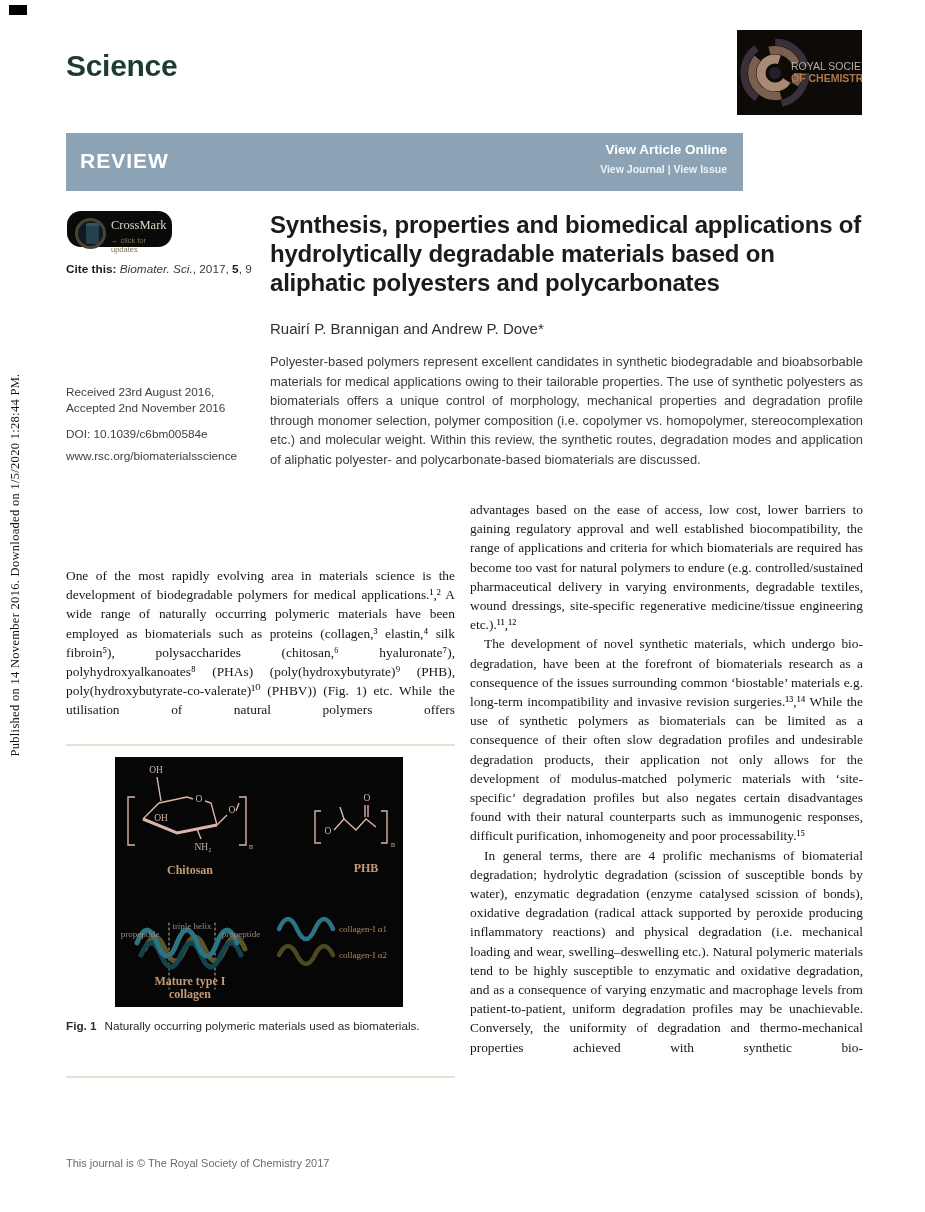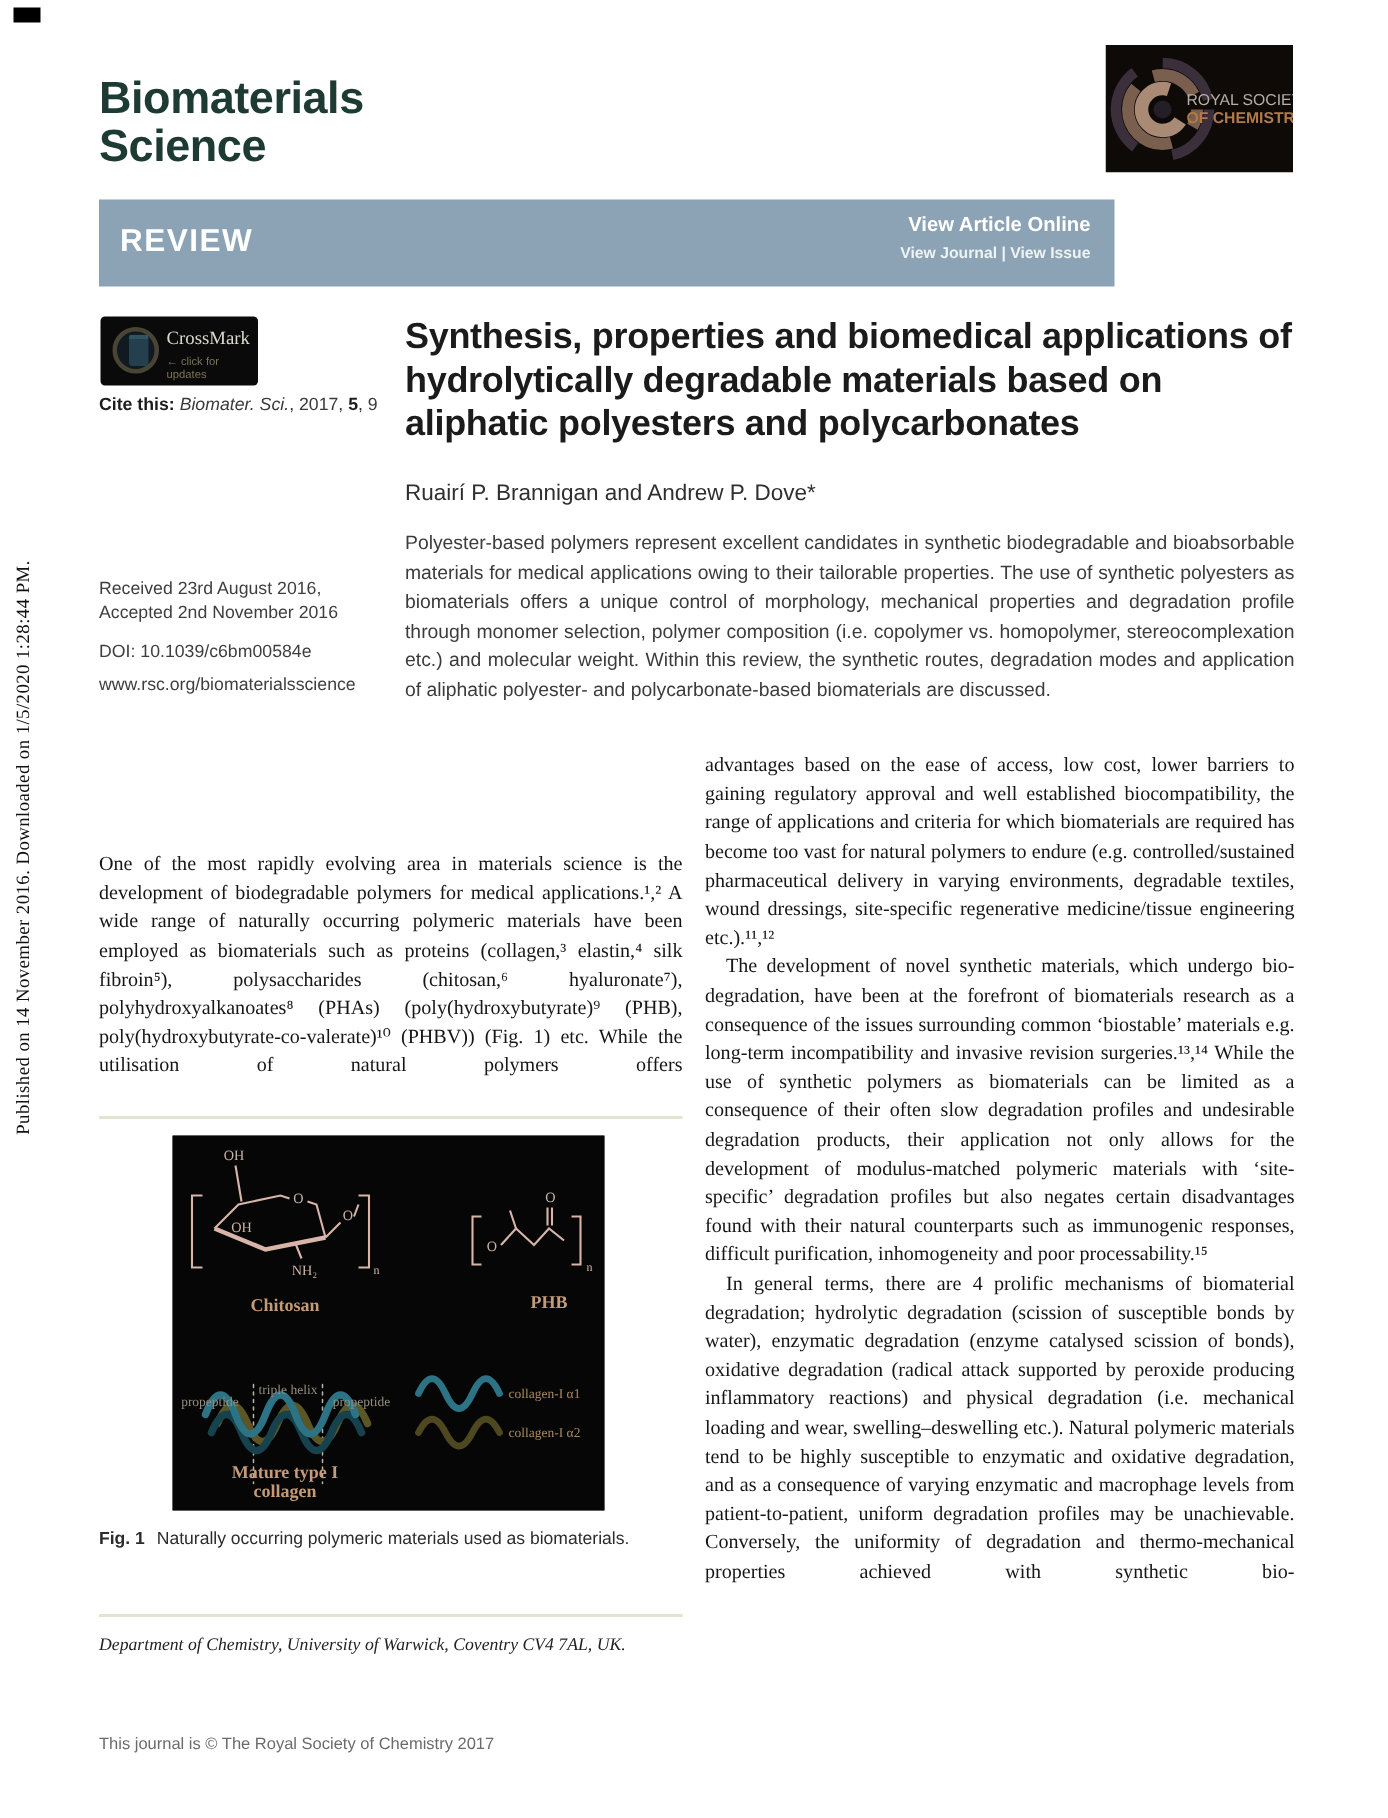--- a/index.html
+++ b/index.html
@@ -18,21 +18,21 @@
                   line-height:32px; letter-spacing:-0.3px; }
 
   .rsc-logo { left:737px; top:30px; width:125px; height:85px; }
 
   .banner { left:66px; top:133px; width:677px; height:58px; background:#8ba3b4; }
   .review-label { position:absolute; left:14px; top:16px; font-size:21px; font-weight:bold;
                   color:#fff; letter-spacing:1px; }
   .vao { position:absolute; right:16px; top:9px; font-size:13.5px; font-weight:bold; color:#fff; }
   .vlinks { position:absolute; right:16px; top:30px; font-size:10.5px; font-weight:bold; color:#eef3f5;margin-left:22px; }
 
-  .crossmark { left:67px; top:211px; width:105px; height:46px; background:#0a0a0a; border-radius:3px; }
+  .crossmark { left:67px; top:211px; width:105px; height:36px; background:#0a0a0a; border-radius:14px; }
   .cm-ring { position:absolute; left:8px; top:7px; width:31px; height:31px; border-radius:50%;
              border:3px solid #4a4434; background:#101a20; }
   .cm-slab { position:absolute; left:19px; top:12px; width:13px; height:21px; border-radius:2px;
              background:#24404e; border-top:3px solid #2f5564; }
   .cm-title { position:absolute; left:44px; top:7px; font-family:"Liberation Serif", serif;
               font-size:12.5px; color:#ddd8cc; }
   .cm-tag { position:absolute; left:44px; top:25px; font-size:7.5px; color:#7d7452; }
 
   .cite-line { left:66px; top:262px; font-size:11.8px; color:#3a3a3a; }
   .cite-line b { color:#1c1c1c; }
@@ -74,21 +74,20 @@
 </head>
 <body>
 
 <div class="page">
 
   <div class="abs corner-mark"></div>
 
   <div class="abs v-side">Published on 14 November 2016. Downloaded on 1/5/2020 1:28:44 PM.</div>
 
   <div class="abs journal-name">
-    <div>Biomaterials</div>
     <div>Science</div>
   </div>
 
   <svg class="abs rsc-logo" viewBox="0 0 125 85">
     <rect width="125" height="85" fill="#0d0a08"></rect>
     <g transform="translate(38,43)">
       <circle r="31" fill="none" stroke="#3a2f3a" stroke-width="7" stroke-dasharray="42 26 58 20"></circle>
       <circle r="23" fill="none" stroke="#7a5f4e" stroke-width="8" stroke-dasharray="32 18 58 14" stroke-dashoffset="20"></circle>
       <circle r="14" fill="none" stroke="#a98a74" stroke-width="9" stroke-dasharray="62 26" stroke-dashoffset="-8"></circle>
       <circle r="6" fill="#241e26"></circle>
@@ -191,19 +190,18 @@
     <text x="75" y="241" font-size="12" font-weight="bold" fill="#c59a76" text-anchor="middle" font-family="Liberation Serif, DejaVu Serif, serif">collagen</text>
   </svg>
 
   <div class="abs caption">
     <b>Fig. 1</b><span>Naturally occurring polymeric materials used as biomaterials.</span>
   </div>
 
   <div class="abs divider" style="top:1076px;"></div>
 
   <div class="abs footnote">
-    <div>Department of Chemistry, University of Warwick, Coventry CV4 7AL, UK.</div>
   </div>
 
   <div class="abs footer-left">This journal is © The Royal Society of Chemistry 2017</div>
 
 
 </div>
 
 </body></html>

